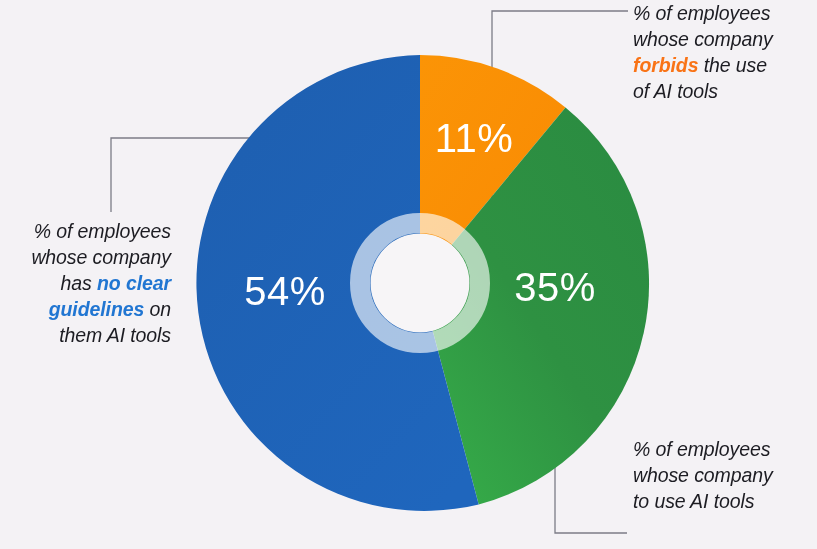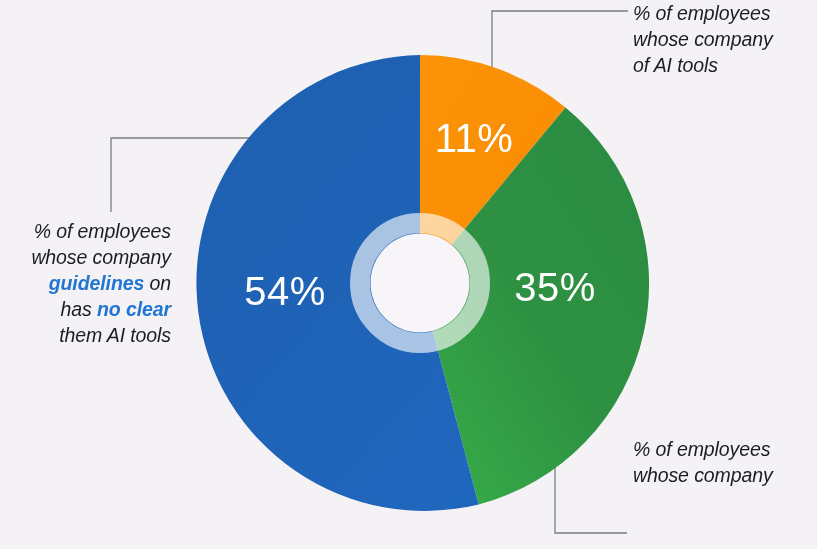--- a/index.html
+++ b/index.html
@@ -106,29 +106,31 @@
     <circle cx="420" cy="283" r="49.5" fill="#f7f5f7"></circle>
 
     <text class="pct-label" x="474" y="152" text-anchor="middle">11%</text>
     <text class="pct-label" x="555" y="301" text-anchor="middle">35%</text>
     <text class="pct-label" x="285" y="305" text-anchor="middle">54%</text>
   </svg>
 
   <div class="callout" id="callout-forbids">
     <div>% of employees</div>
     <div>whose company</div>
+    <div><span class="hl" style="color:#f97316">forbids</span><span> the use</span></div>
     <div>of AI tools</div>
   </div>
 
   <div class="callout" id="callout-noguidelines">
     <div>% of employees</div>
     <div>whose company</div>
+    <div><span>has </span><span class="hl" style="color:#2176d2">no clear</span></div>
     <div><span class="hl" style="color:#2176d2">guidelines</span><span> on</span></div>
-    <div><span>has </span><span class="hl" style="color:#2176d2">no clear</span></div>
     <div>them AI tools</div>
   </div>
 
   <div class="callout" id="callout-encourages">
     <div>% of employees</div>
     <div>whose company</div>
+    <div>to use AI tools</div>
   </div>
 
 </div>
 
 </body></html>

